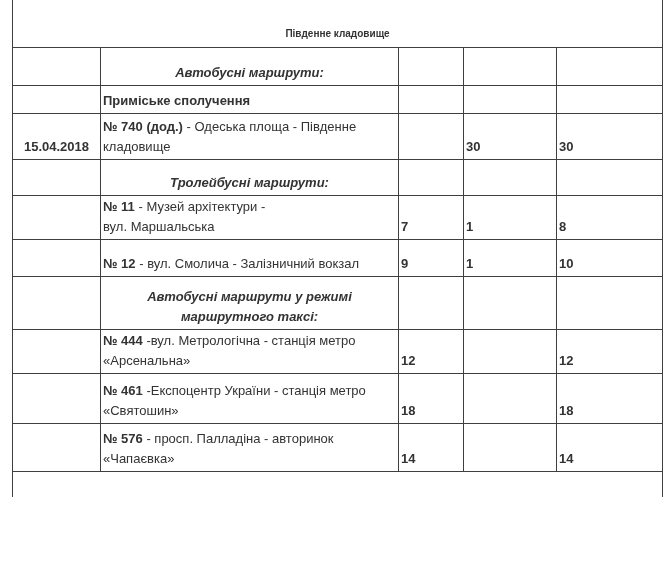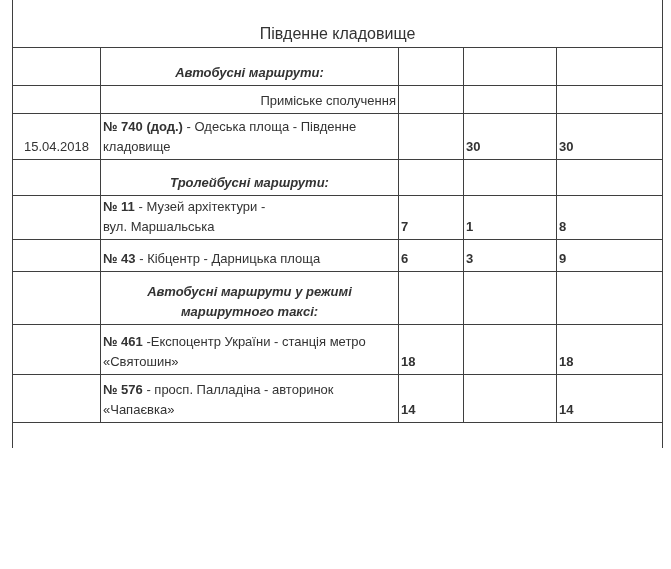--- a/index.html
+++ b/index.html
@@ -22,41 +22,42 @@
     vertical-align: bottom;
     padding: 1px 2px 2px 2px;
     color: #333333;
     font-size: 13px;
     line-height: 20px;
     overflow: hidden;
   }
   tr.title-row td {
     border-top: none;
     text-align: center;
-    font-weight: normal;
-    font-size: 16px;
+    font-weight: bold;
+    font-size: 10px;
     padding-bottom: 3px;
   }
   tr.bottom-row td {
     border-bottom: none;
   }
   td.section-cell {
     text-align: center;
     font-weight: bold;
     white-space: pre-line;
     padding-bottom: 4px;
     font-style: italic;
   }
   td.sub-cell {
-    text-align: right;
+    text-align: left;
     padding-bottom: 4px;
+    font-weight: bold;
   }
   td.date-cell {
     text-align: center;
-    font-weight: normal;
+    font-weight: bold;
     vertical-align: middle;
   }
   td.desc-cell {
     text-align: left;
     white-space: pre-wrap;
   }
   td.desc-cell b { font-weight: bold; }
   td.num-cell {
     text-align: left;
     font-weight: bold;
@@ -116,39 +117,47 @@
 
     <tr style="height:43px">
       <td class="date-cell"></td>
       <td class="desc-cell"><b>№ 11</b><span> - Музей архітектури -
 вул. Маршальська</span></td>
       <td class="num-cell">7</td>
       <td class="num-cell">1</td>
       <td class="num-cell">8</td>
     </tr>
 
+    <tr style="height:37px">
+      <td class="date-cell"></td>
+      <td class="desc-cell"><b>№ 12</b><span> - вул. Смолича - Залізничний вокзал</span></td>
+      <td class="num-cell">9</td>
+      <td class="num-cell">1</td>
+      <td class="num-cell">10</td>
+    </tr>
 
-    <tr style="height:32px">
-      <td class="date-cell"></td>
-      <td class="desc-cell"><b>№ 43</b><span> - Кібцентр - Дарницька площа</span></td>
-      <td class="num-cell">6</td>
-      <td class="num-cell">3</td>
-      <td class="num-cell">9</td>
-    </tr>
 
 
     <tr style="height:53px">
       <td></td>
       <td class="section-cell">Автобусні маршрути у режимі
 маршрутного таксі:</td>
       <td class="num-cell"></td>
       <td class="num-cell"></td>
       <td class="num-cell"></td>
     </tr>
 
+    <tr style="height:42px">
+      <td class="date-cell"></td>
+      <td class="desc-cell"><b>№ 444</b><span> -вул. Метрологічна - станція метро
+«Арсенальна»</span></td>
+      <td class="num-cell">12</td>
+      <td class="num-cell"></td>
+      <td class="num-cell">12</td>
+    </tr>
 
     <tr style="height:50px">
       <td class="date-cell"></td>
       <td class="desc-cell"><b>№ 461</b><span> -Експоцентр України - станція метро
 «Святошин»</span></td>
       <td class="num-cell">18</td>
       <td class="num-cell"></td>
       <td class="num-cell">18</td>
     </tr>
 

